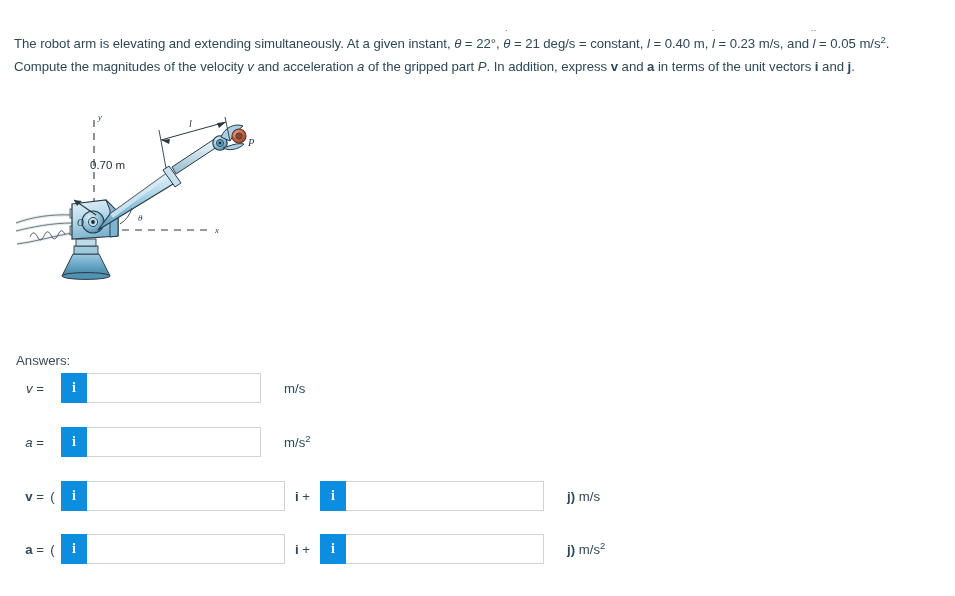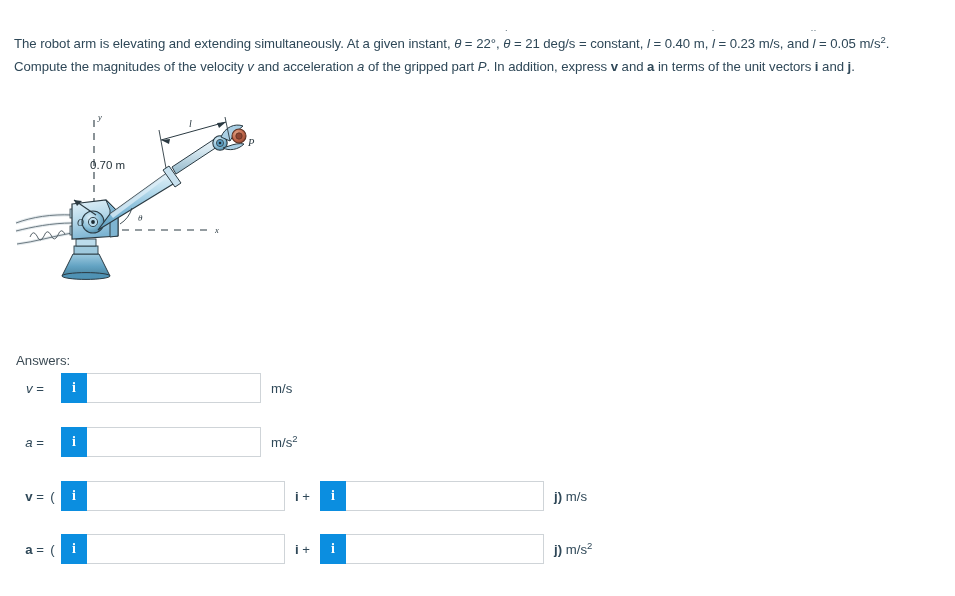--- a/index.html
+++ b/index.html
@@ -131,21 +131,21 @@
     font-family: "Liberation Sans", sans-serif;
     font-size: 13px;
     color: #2f4858;
     padding: 0 6px;
   }
   .answer-input.wide { width: 198px; }
 
   .unit {
     font-size: 13.2px;
     color: #2f4858;
-    margin-left: 10px;
+    margin-left: 23px;
     white-space: nowrap;
   }
   .mid-op {
     font-size: 13.2px;
     color: #2f4858;
     margin-left: 10px;
     margin-right: 10px;
     white-space: nowrap;
     font-weight: bold;
   }

